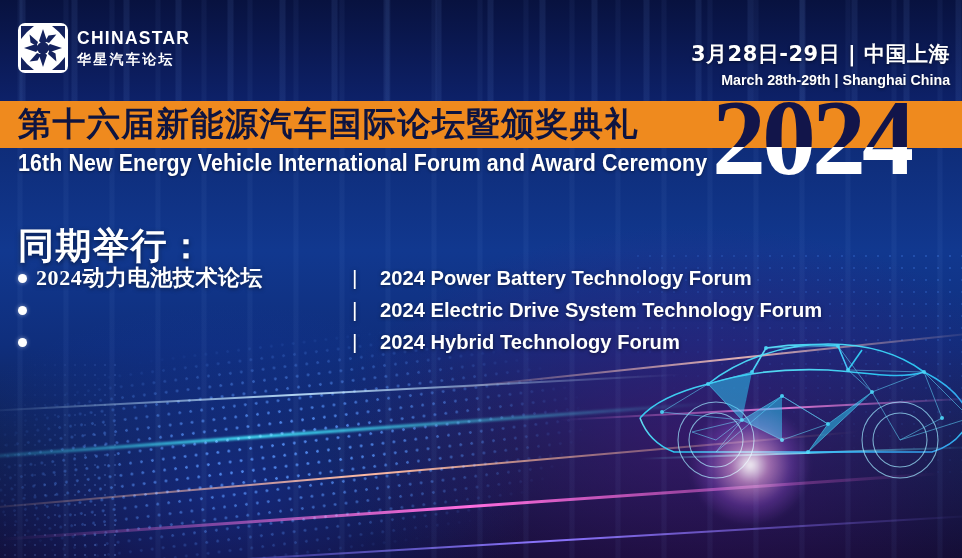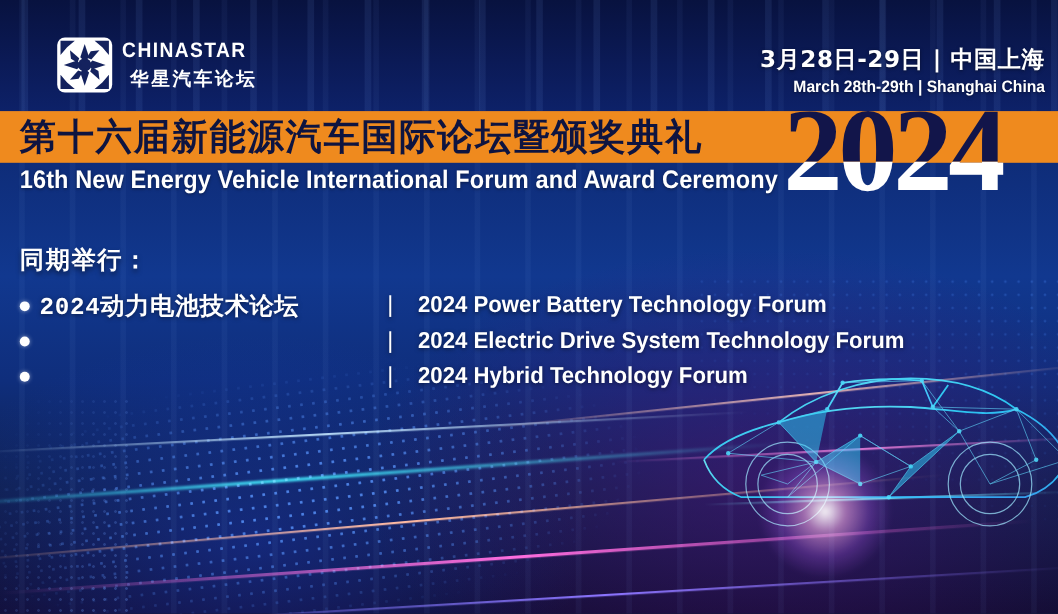--- a/index.html
+++ b/index.html
@@ -56,27 +56,27 @@
   .s7{left:560px;top:408px;width:420px;background:linear-gradient(90deg,rgba(255,90,200,0),rgba(255,120,215,.8) 55%,rgba(255,90,200,0));transform:rotate(-3deg);}
   .s8{left:640px;top:452px;width:330px;background:linear-gradient(90deg,rgba(60,220,255,0),rgba(90,230,255,.85) 50%,rgba(60,220,255,0));transform:rotate(-2deg);}
   .glowball{position:absolute;left:690px;top:405px;width:120px;height:120px;border-radius:50%;
     background:radial-gradient(circle, rgba(255,255,255,.95) 0%, rgba(255,170,230,.55) 22%, rgba(180,90,255,.25) 48%, rgba(120,60,255,0) 72%);
     mix-blend-mode:screen;filter:blur(2px);}
 
   
   .car{position:absolute;right:-10px;top:300px;width:340px;height:250px;opacity:.95;}
 
   
-  .logo-wrap{position:absolute;left:18px;top:34px;display:flex;align-items:center;gap:9px;margin-left:34px;}
+  .logo-wrap{position:absolute;left:18px;top:23px;display:flex;align-items:center;gap:9px;}
   .logo-mark{width:50px;height:50px;background:#fff;border-radius:7px;position:relative;flex:none;}
   .logo-txt{display:flex;flex-direction:column;gap:2px;}
   .logo-en{color:#fff;font-size:19px;font-weight:bold;letter-spacing:1.4px;
     font-family:"Liberation Sans",sans-serif;transform:scaleX(.92);transform-origin:left;}
-  .logo-cn{color:#fff;font-size:17px;font-weight:bold;letter-spacing:2.3px;
-    font-family:"DejaVu Sans",sans-serif;text-align:right;}
+  .logo-cn{color:#fff;font-size:14px;font-weight:bold;letter-spacing:2.3px;
+    font-family:"DejaVu Sans",sans-serif;}
 
   .datebox{position:absolute;right:12px;top:40px;text-align:right;}
   .date-cn{color:#fff;font-size:21px;font-weight:bold;letter-spacing:.5px;
     font-family:"DejaVu Sans",sans-serif;text-shadow:0 1px 3px rgba(0,0,0,.5);}
   .date-en{color:#fff;font-size:15px;font-weight:bold;margin-top:3px;letter-spacing:0px;
     transform:scaleX(.95);transform-origin:right;text-shadow:0 1px 3px rgba(0,0,0,.5);}
 
   
   .band{position:absolute;left:0;top:101px;width:100%;height:47px;background:#ef8a1e;}
   .title-cn{position:absolute;left:18px;top:101px;height:47px;display:flex;align-items:center;
@@ -87,28 +87,28 @@
     text-shadow:0 1px 3px rgba(0,0,0,.45);}
 
   
   .year{position:absolute;left:712px;top:88px;width:290px;height:100px;z-index:3;overflow:hidden;}
   .year span{position:absolute;left:0;top:0;font-family:Liberation Serif, serif;
     font-size:108px;font-weight:bold;line-height:100px;letter-spacing:-4px;white-space:nowrap;}
   .year .top{color:#12154a;clip-path:inset(0 0 41px 0);}
   .year .bot{color:#ffffff;clip-path:inset(59px 0 0 0);}
 
   
-  .sub-head{position:absolute;left:18px;top:222px;color:#fff;font-size:22px;font-weight:bold;
+  .sub-head{position:absolute;left:18px;top:222px;color:#fff;font-size:36px;font-weight:bold;
     letter-spacing:1.5px;font-family:Liberation Sans, sans-serif;text-shadow:0 2px 5px rgba(0,0,0,.5);}
   .flist{position:absolute;left:18px;top:264px;display:flex;flex-direction:column;gap:4px;}
   .frow{display:flex;align-items:center;height:28px;}
   .bullet{width:9px;height:9px;border-radius:50%;background:#fff;flex:none;margin-right:9px;
     box-shadow:0 0 4px rgba(255,255,255,.5);}
   .f-cn{color:#fff;font-size:22px;font-weight:bold;letter-spacing:.6px;
-    font-family:Liberation Mono, monospace;white-space:nowrap;text-shadow:0 1px 4px rgba(0,0,0,.5);}
+    font-family:Liberation Serif, serif;white-space:nowrap;text-shadow:0 1px 4px rgba(0,0,0,.5);}
   .pipe{color:#fff;font-size:21px;font-weight:normal;position:absolute;left:334px;
     text-shadow:0 1px 4px rgba(0,0,0,.5);}
   .f-en{color:#fff;font-size:21px;font-weight:bold;position:absolute;left:362px;white-space:nowrap;
     transform:scaleX(.96);transform-origin:left;text-shadow:0 1px 4px rgba(0,0,0,.5);}
   .frow{position:relative;width:820px;}
 </style>
 </head>
 <body>
 
 <div id="poster">

